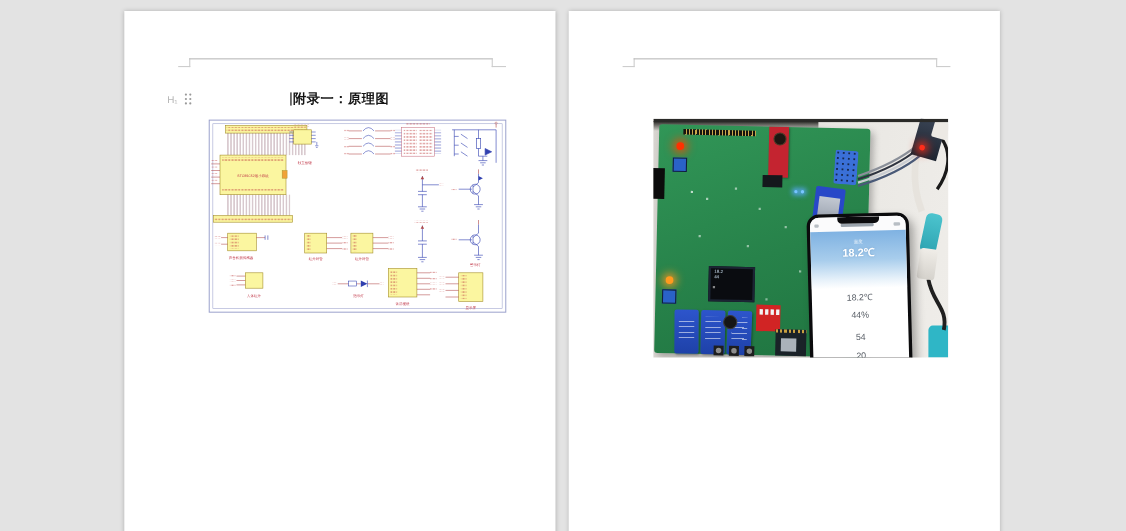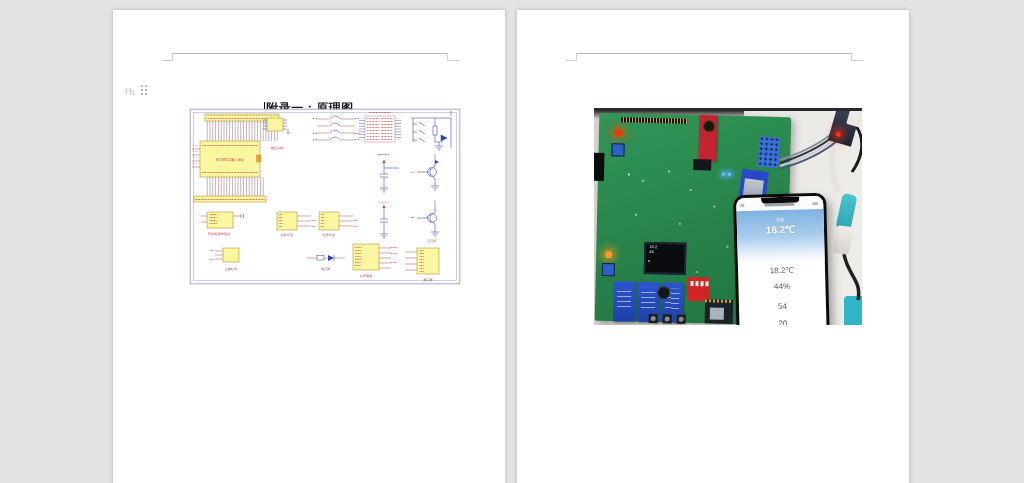--- a/index.html
+++ b/index.html
@@ -7,26 +7,26 @@
   .page{position:absolute;top:10px;width:392px;height:500px;background:#fff;box-shadow:0 0 4px rgba(0,0,0,.22);}
   .page-left{left:113px;}
   .page-right{left:517px;}
 
   
   .hrule{position:absolute;top:43px;left:49px;width:298px;height:9px;}
   .hrule .line{position:absolute;top:0;left:10px;right:12px;border-top:1px solid #b9b9b9;}
   .hrule .cl{position:absolute;left:0;top:0;width:10px;height:7px;border-right:1px solid #cdcdcd;border-bottom:1px solid #cdcdcd;}
   .hrule .cr{position:absolute;right:0;top:0;width:12px;height:7px;border-left:1px solid #cdcdcd;border-bottom:1px solid #cdcdcd;}
 
-  .para{position:absolute;left:12px;top:75px;display:flex;align-items:center;gap:6px;}
+  .para{position:absolute;left:39px;top:75px;display:flex;align-items:center;gap:6px;}
   .h1m{font-size:9px;color:#b5b5b5;}
   .dots{display:grid;grid-template-columns:3px 3px;grid-auto-rows:3px;gap:1px;}
   .dots i{width:2.4px;height:2.4px;border-radius:50%;background:#9a9a9a;}
 
-  .title{position:absolute;top:72px;left:0;width:100%;text-align:center;font-size:12px;font-weight:bold;color:#141414;letter-spacing:.5px;margin-top:18px;}
+  .title{position:absolute;top:72px;left:0;width:100%;text-align:center;font-size:12px;font-weight:bold;color:#141414;letter-spacing:.5px;}
   .caret{display:inline-block;width:1px;height:12px;background:#000;vertical-align:-2px;margin-right:1px;}
 
   .schframe{position:absolute;left:76px;top:98px;width:272px;height:177px;}
   .schframe svg{display:block;width:272px;height:177px;}
   .sl{font-size:3.2px;fill:#c03848;text-anchor:middle;font-family:"Liberation Sans",sans-serif;}
   .yb{fill:#fbf6a0;stroke:#a6902e;stroke-width:.55;}
 
   
   .photo{position:absolute;left:77px;top:98px;width:268px;height:217px;overflow:hidden;
          background:linear-gradient(100deg,#d7d4cf,#e9e7e3 55%,#efede9);}

